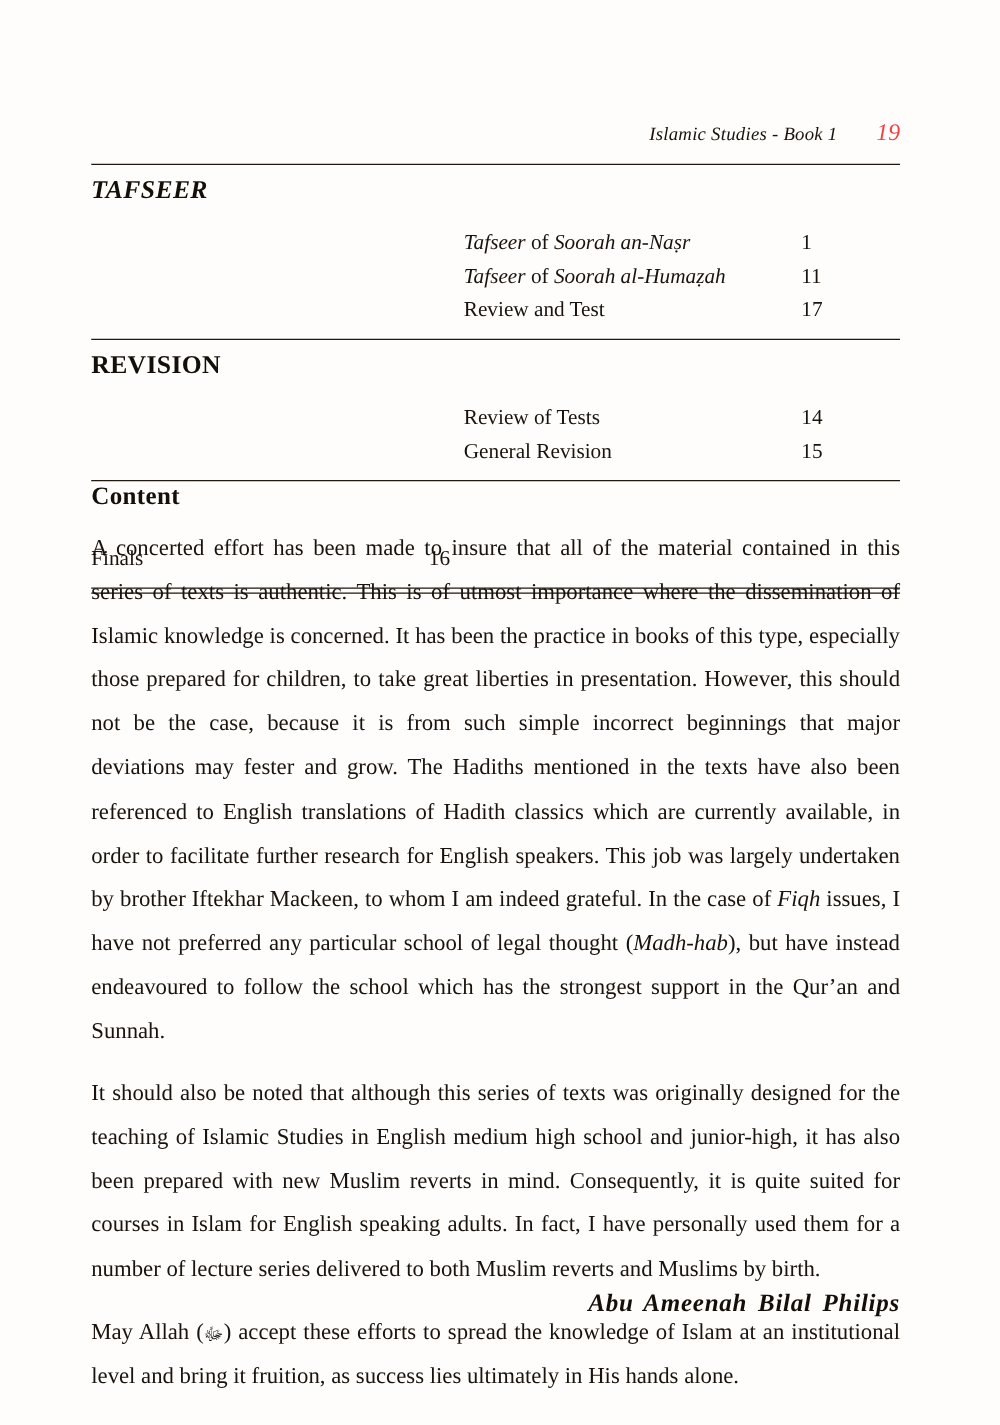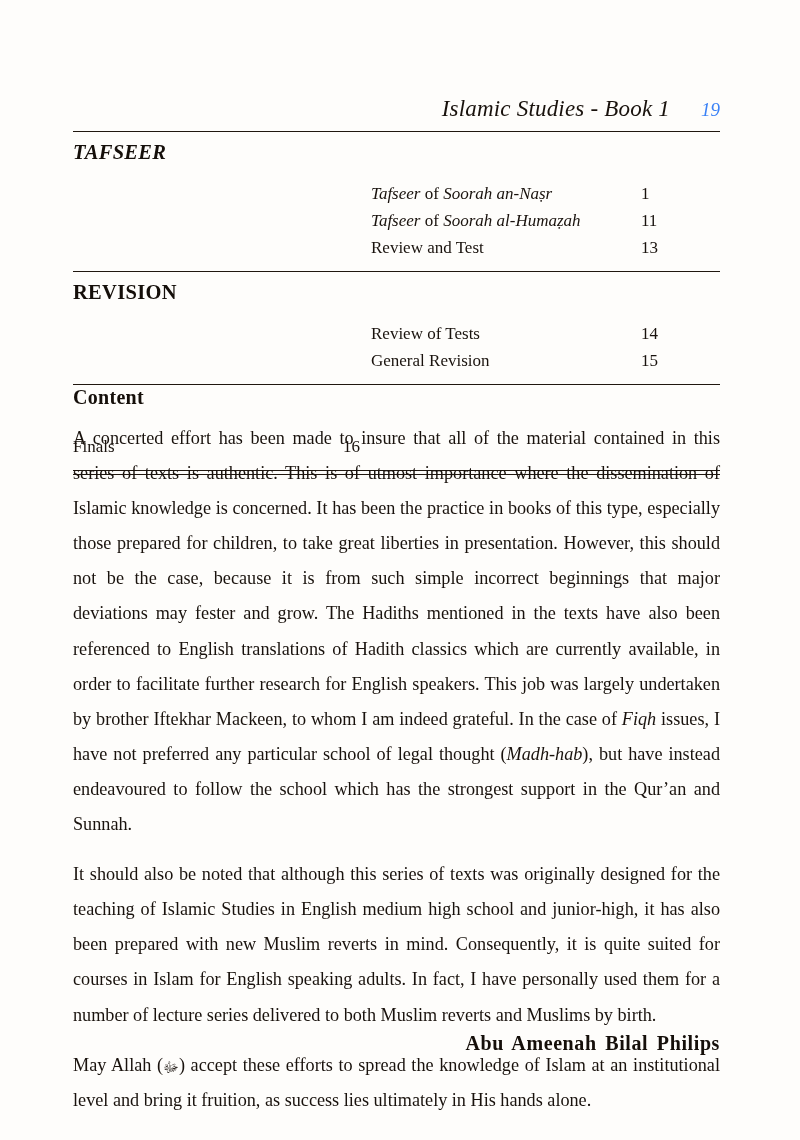--- a/index.html
+++ b/index.html
@@ -30,31 +30,31 @@
     left: 73px;
     top: 96px;
     width: 647px;
     height: 26px;
     display: flex;
     align-items: baseline;
     justify-content: flex-end;
   }
   .runhead-title {
     font-style: italic;
-    font-size: 23px;
+    font-size: 15px;
     letter-spacing: 0.2px;
     color: #19120d;
   }
   .runhead-pageno {
     font-style: italic;
     font-size: 19px;
     margin-left: 26px;
     min-width: 24px;
     text-align: right;
-    color: #3b82f6;
+    color: #ef4444;
   }
 
   
   .toc {
     position: absolute;
     left: 73px;
     top: 131px;
     width: 647px;
   }
   .rule {
@@ -145,20 +145,21 @@
     transform: translateY(1px);
   }
 
   .signature {
     position: absolute;
     left: 73px;
     top: 1032px;
     width: 647px;
     text-align: right;
     font-weight: bold;
+    font-style: italic;
     font-size: 20px;
     letter-spacing: 0.6px;
     word-spacing: 3px;
     color: #150f0a;
   }
 </style>
 </head>
 <body>
 
 <div class="page">
@@ -179,21 +180,21 @@
         <div class="toc-row">
           <div class="entry"><span class="it">Tafseer</span><span> of </span><span class="it">Soorah an-Naṣr</span></div>
           <div class="pageno">1</div>
         </div>
         <div class="toc-row">
           <div class="entry"><span class="it">Tafseer</span><span> of </span><span class="it">Soorah al-Humaẓah</span></div>
           <div class="pageno">11</div>
         </div>
         <div class="toc-row">
           <div class="entry"><span>Review and Test</span></div>
-          <div class="pageno">13</div>
+          <div class="pageno">17</div>
         </div>
         <div class="toc-pad-bot"></div>
       </div>
     </div>
 
     <div class="rule"></div>
 
     <div class="toc-section">
       <div class="toc-label">REVISION</div>
       <div class="toc-rows">

